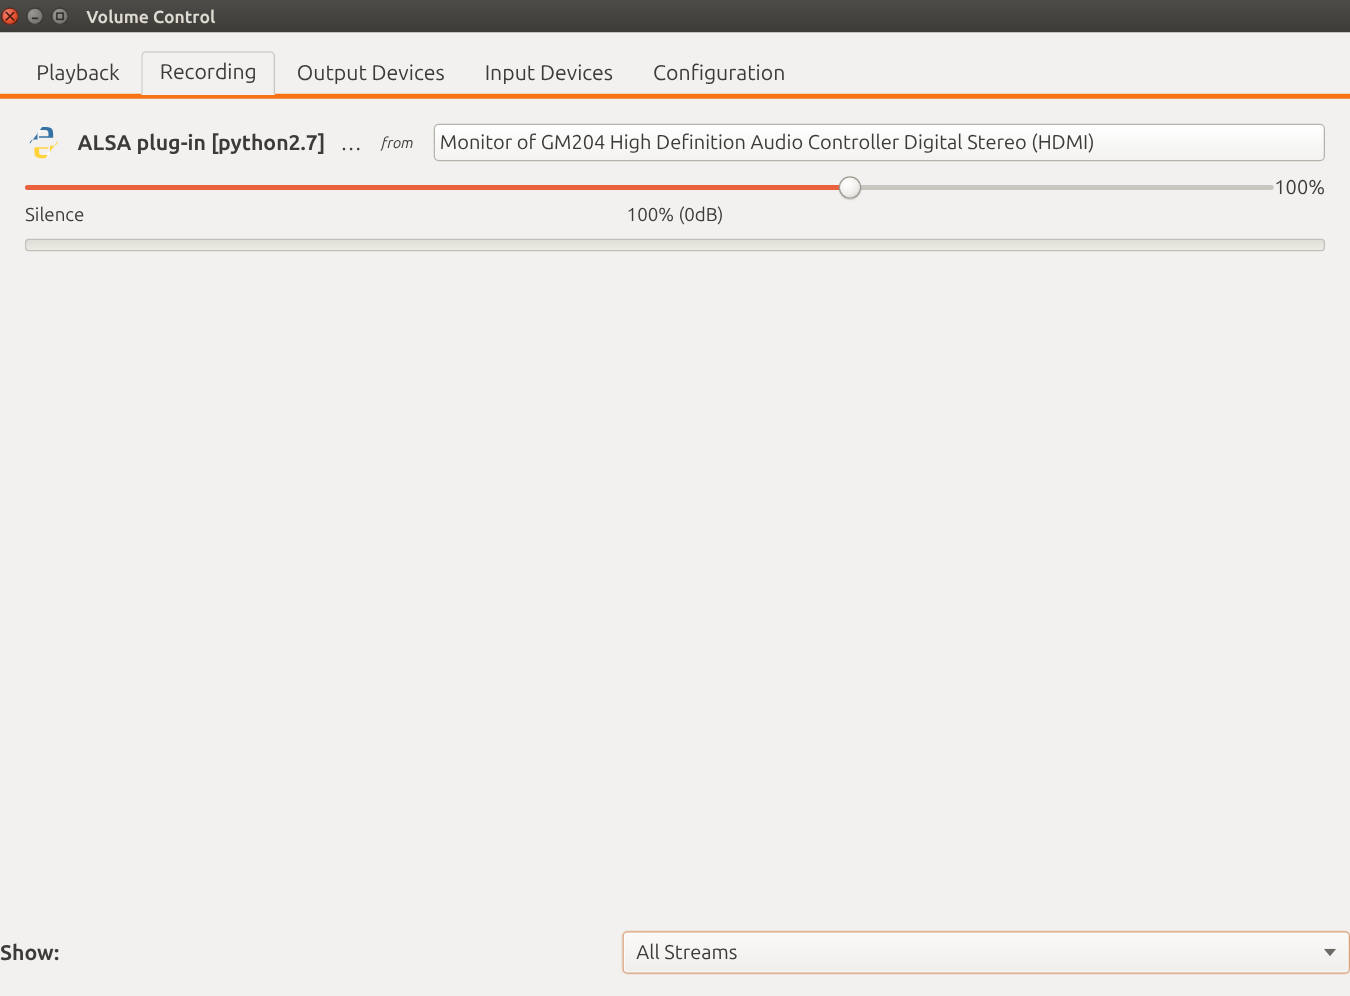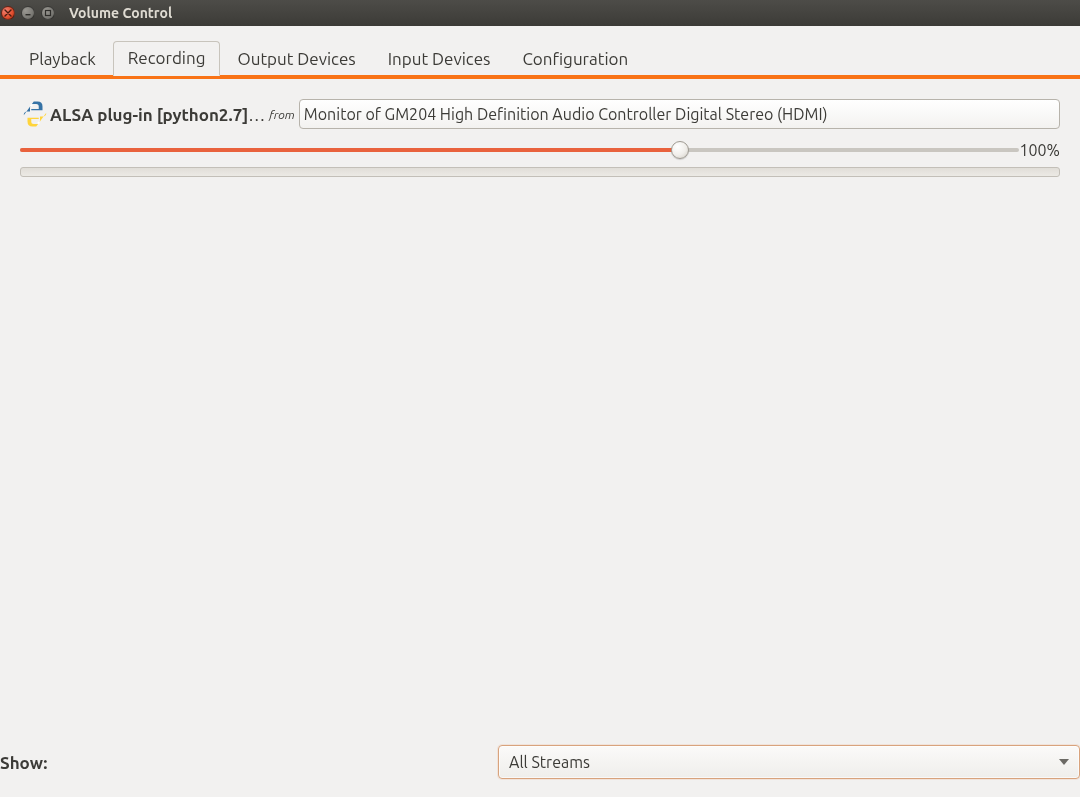--- a/index.html
+++ b/index.html
@@ -70,21 +70,21 @@
   }
   .tab + .tab { margin-left: 2px; }
 
   
   .content {
     padding: 20px 20px 0 20px;
   }
   .stream-header {
     display: flex;
     align-items: center;
-    gap: 0;
+    gap: 12px;
   }
   .python-icon {
     width: 30px;
     height: 30px;
     flex: 0 0 30px;
   }
   .stream-name {
     font-weight: bold;
     font-size: 17px;
     white-space: nowrap;
@@ -257,20 +257,24 @@
 
   <div class="slider-row">
     <div class="slider-track-wrap">
       <div class="slider-track-bg"></div>
       <div class="slider-track-fill" id="slider-fill" style="width: 66%;"></div>
       <div class="slider-thumb" id="slider-thumb" style="left: 66%;"></div>
     </div>
     <span class="slider-value">100%</span>
   </div>
 
+  <div class="slider-labels">
+    <span class="lbl-left">Silence</span>
+    <span class="lbl-center">100% (0dB)</span>
+  </div>
 
   <div class="level-bar"></div>
 
 </div>
 
 <div class="footer">
   <span class="footer-label">Show:</span>
   <div class="show-select">
     <span>All Streams</span>
     <svg class="chevron" viewBox="0 0 10 6">

